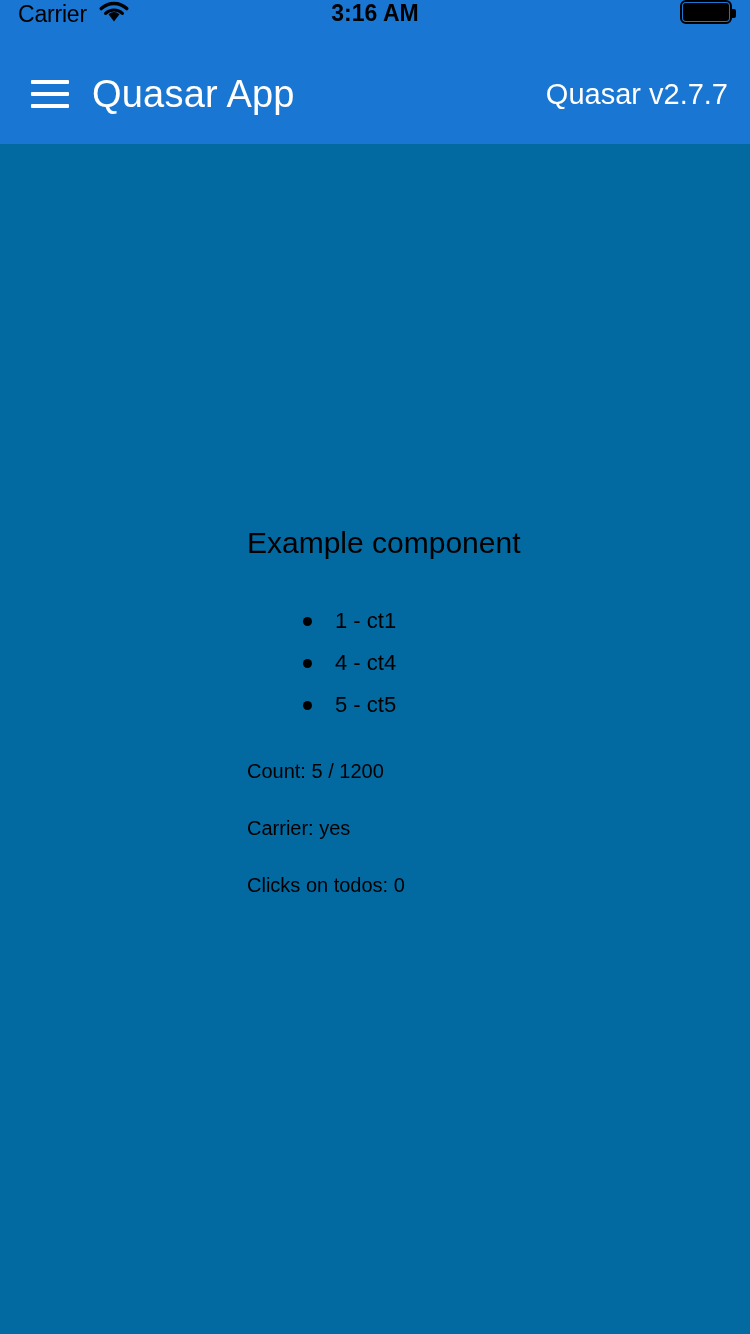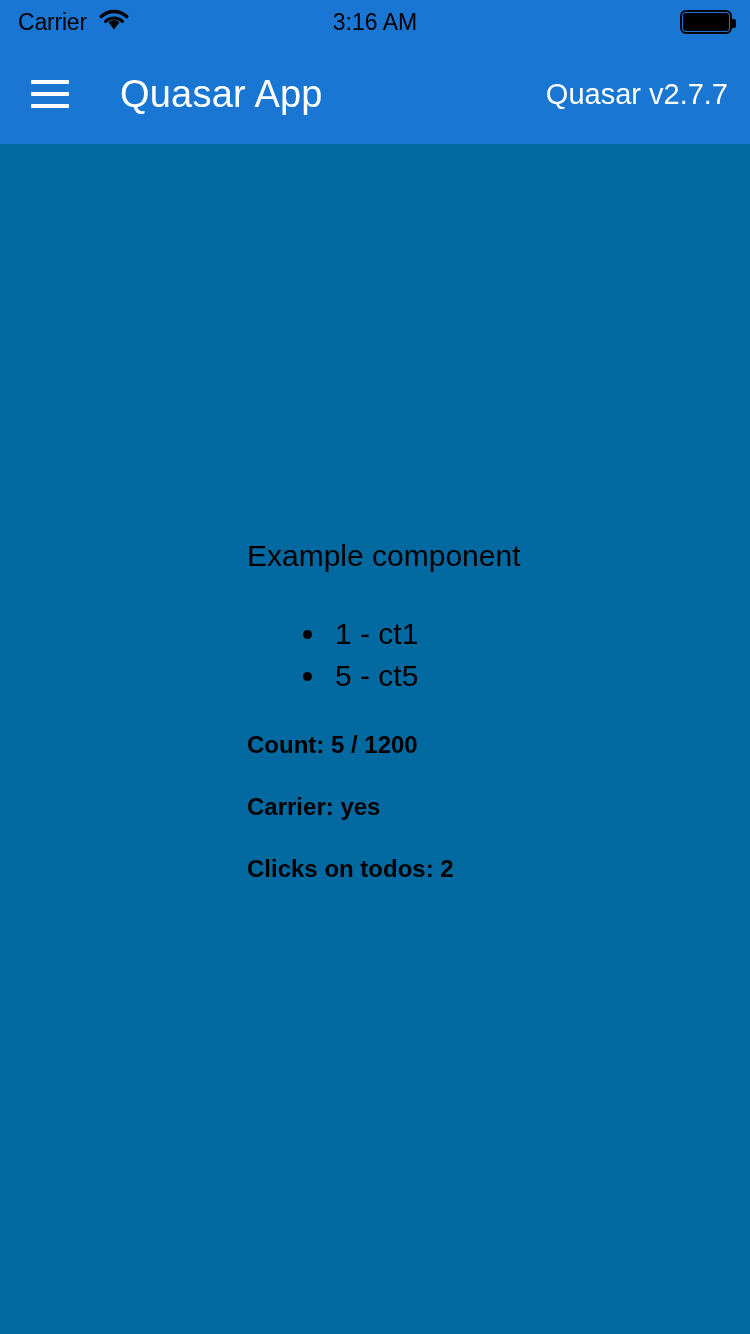--- a/index.html
+++ b/index.html
@@ -10,42 +10,42 @@
     background: #ffffff;
     overflow: hidden;
   }
 
   
   .status-bar {
     height: 44px;
     background: #1976d2;
     color: #000000;
     display: flex;
-    align-items: center;
+    align-items: flex-start;
     padding: 0 18px;
     position: relative;
     gap: 20px;
   }
   .status-left {
     display: flex;
     align-items: center;
     gap: 10px;
   }
   .carrier-label {
     font-size: 23px;
     letter-spacing: -0.2px;
     color: #000;
   }
   .wifi-icon { display: block; }
   .status-time {
     position: absolute;
     left: 0; right: 0;
     text-align: center;
     font-size: 23px;
-    font-weight: normal;
+    font-weight: bold;
     color: #000;
     pointer-events: none;
   }
   .status-right {
     margin-left: auto;
     display: flex;
     align-items: center;
   }
   .battery {
     width: 52px;
@@ -97,21 +97,21 @@
   .menu-button span {
     display: block;
     width: 38px;
     height: 4px;
     background: #ffffff;
     border-radius: 1px;
   }
   .app-title {
     font-size: 38px;
     font-weight: 400;
-    margin-left: 42px;
+    margin-left: 14px;
     color: #ffffff;
     letter-spacing: 0.2px;
   }
   .app-version {
     margin-left: auto;
     font-size: 29px;
     font-weight: 400;
     color: #ffffff;
     text-align: center;
   }
@@ -134,41 +134,40 @@
     font-size: 30px;
     color: #000000;
     line-height: 1.4;
   }
   .todo-list {
     margin: 36px 0 0 0;
     padding-left: 54px;
     list-style: none;
   }
   .todo-item {
-    font-size: 30px;
+    font-size: 22px;
     color: #000000;
     line-height: 42px;
     position: relative;
     padding-left: 34px;
   }
   .todo-item::before {
     content: "";
     position: absolute;
     left: 2px;
     top: 17px;
     width: 9px;
     height: 9px;
     background: #000;
     border-radius: 50%;
   }
   .meta-line {
-    font-size: 24px;
+    font-size: 20px;
     color: #000000;
     margin-top: 34px;
-    font-weight: bold;
   }
   .meta-line:first-of-type { margin-top: 36px; }
 </style>
 </head>
 <body>
 
 <div class="status-bar">
   <div class="status-left">
     <span class="carrier-label">Carrier</span>
     <span class="wifi-icon">
@@ -195,19 +194,20 @@
   </div>
   <div class="app-title">Quasar App</div>
   <div class="app-version">Quasar v2.7.7</div>
 </div>
 
 <div class="page">
   <div class="example-block">
     <div class="example-title">Example component</div>
     <ul class="todo-list">
       <li class="todo-item">1 - ct1</li>
+      <li class="todo-item">4 - ct4</li>
       <li class="todo-item">5 - ct5</li>
     </ul>
     <div class="meta-line">Count: 5 / 1200</div>
     <div class="meta-line">Carrier: yes</div>
-    <div class="meta-line">Clicks on todos: 2</div>
+    <div class="meta-line">Clicks on todos: 0</div>
   </div>
 </div>
 
 </body></html>

